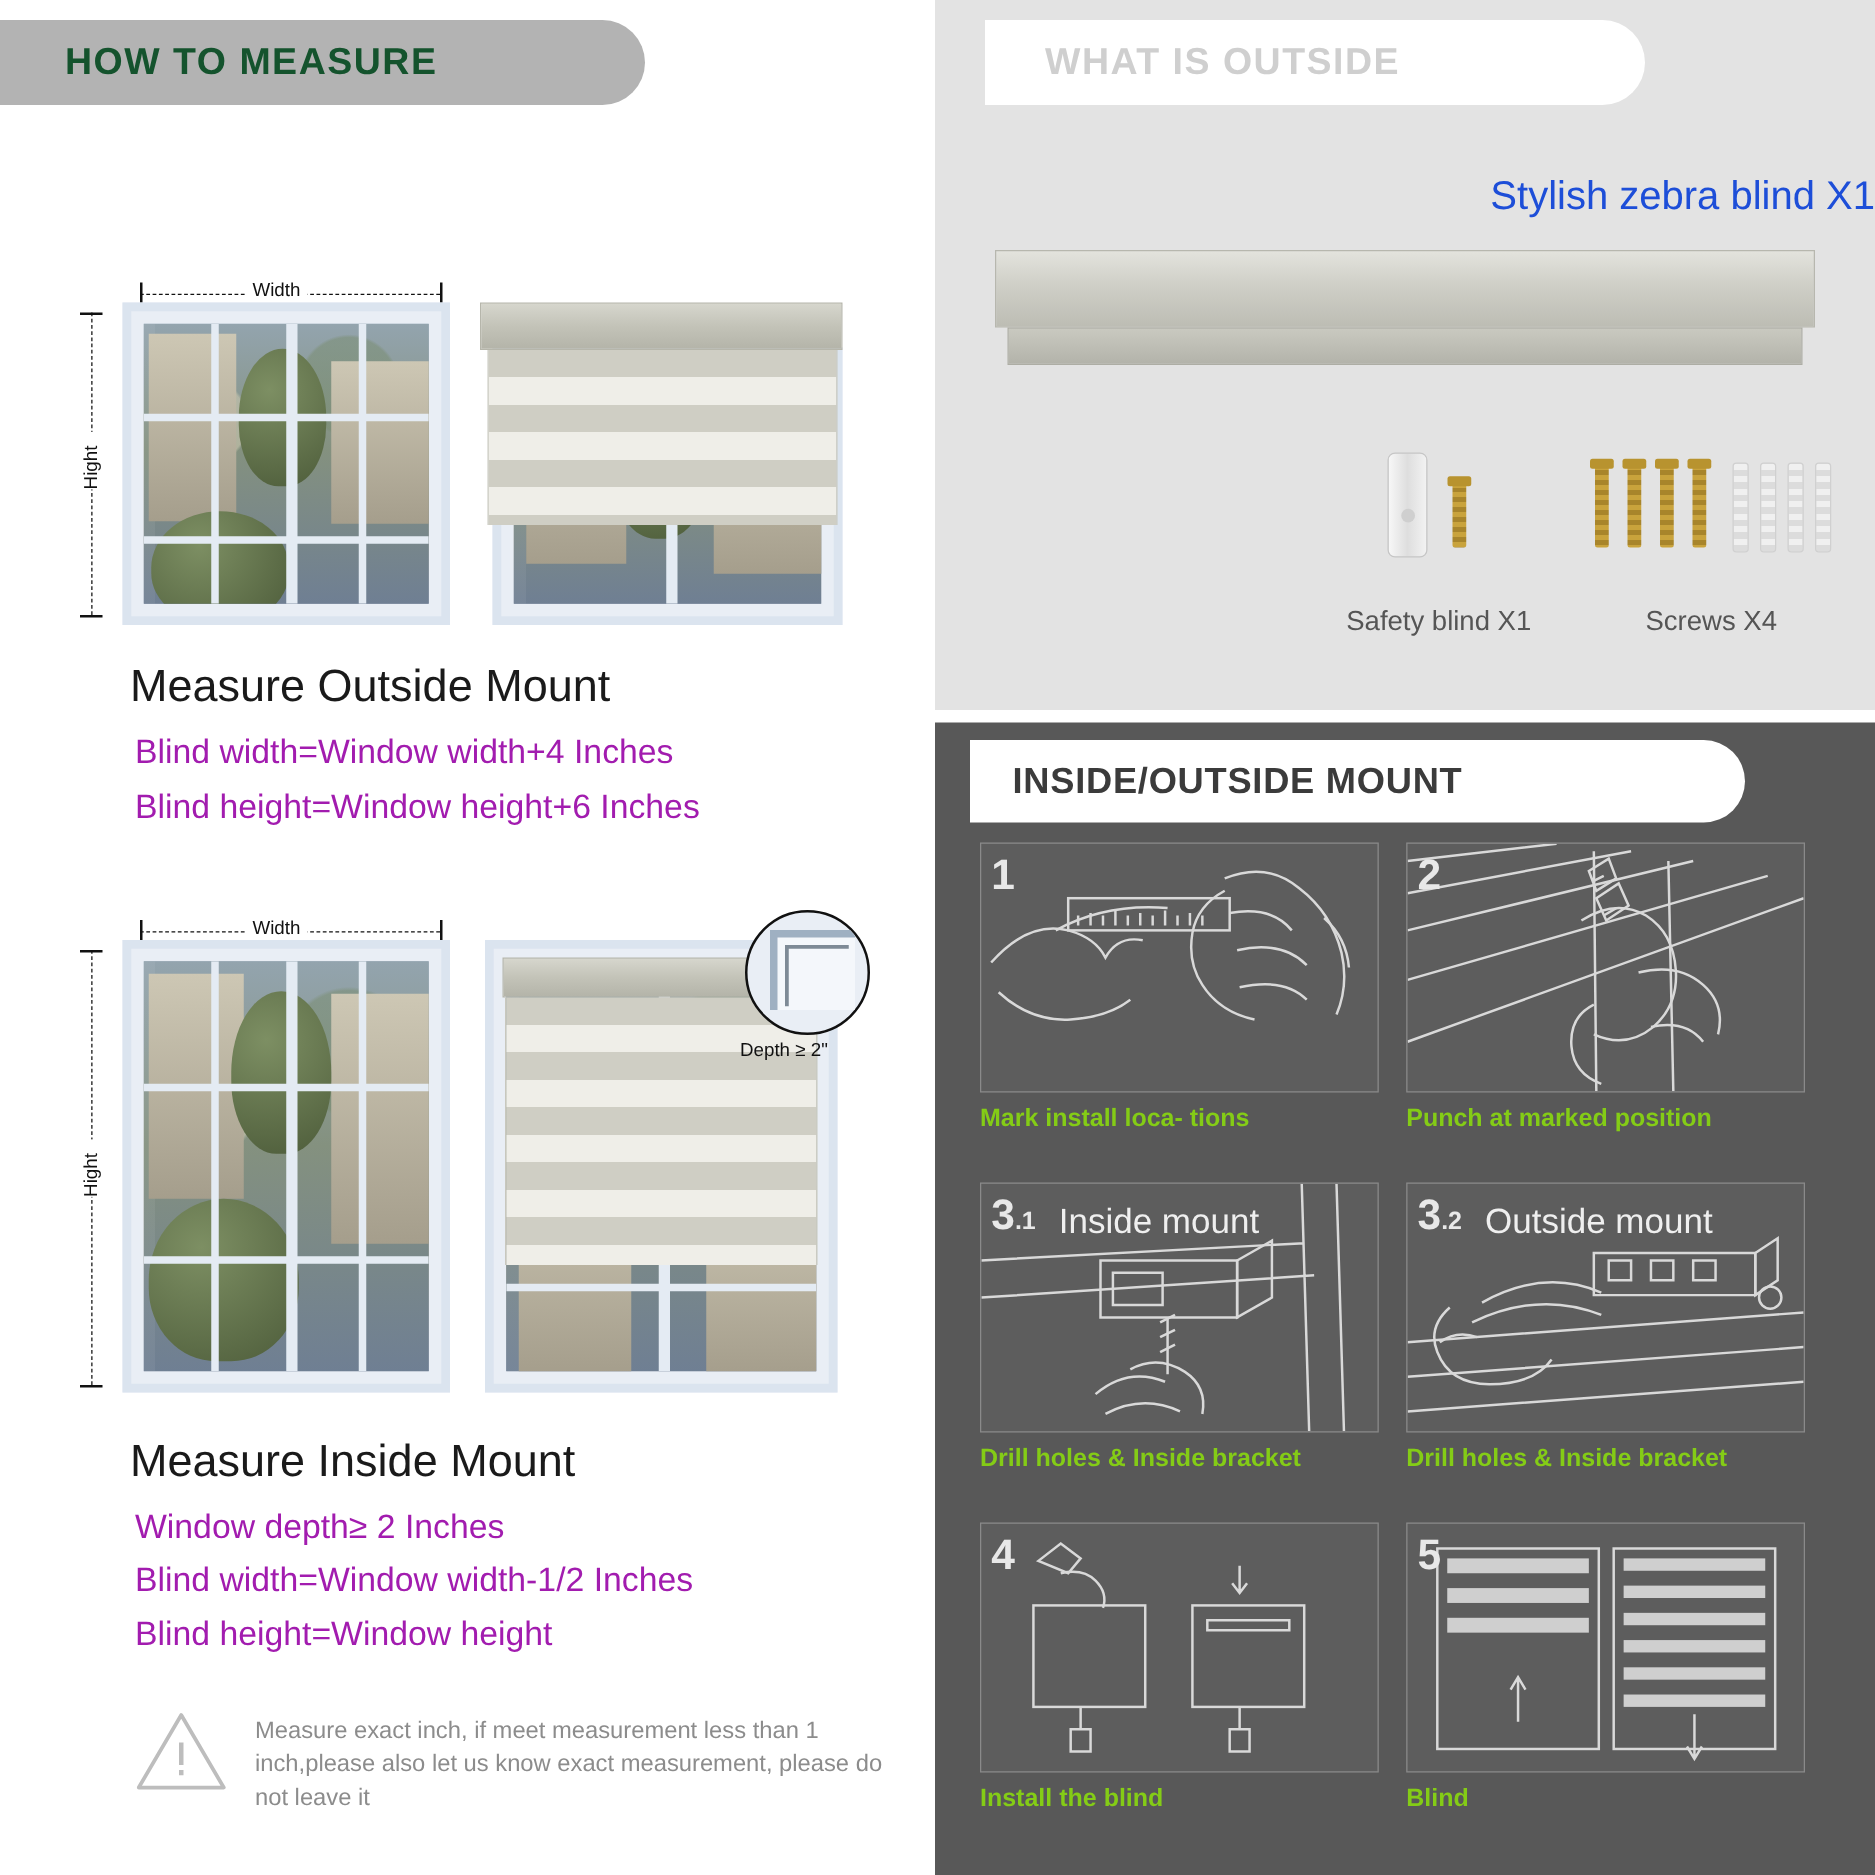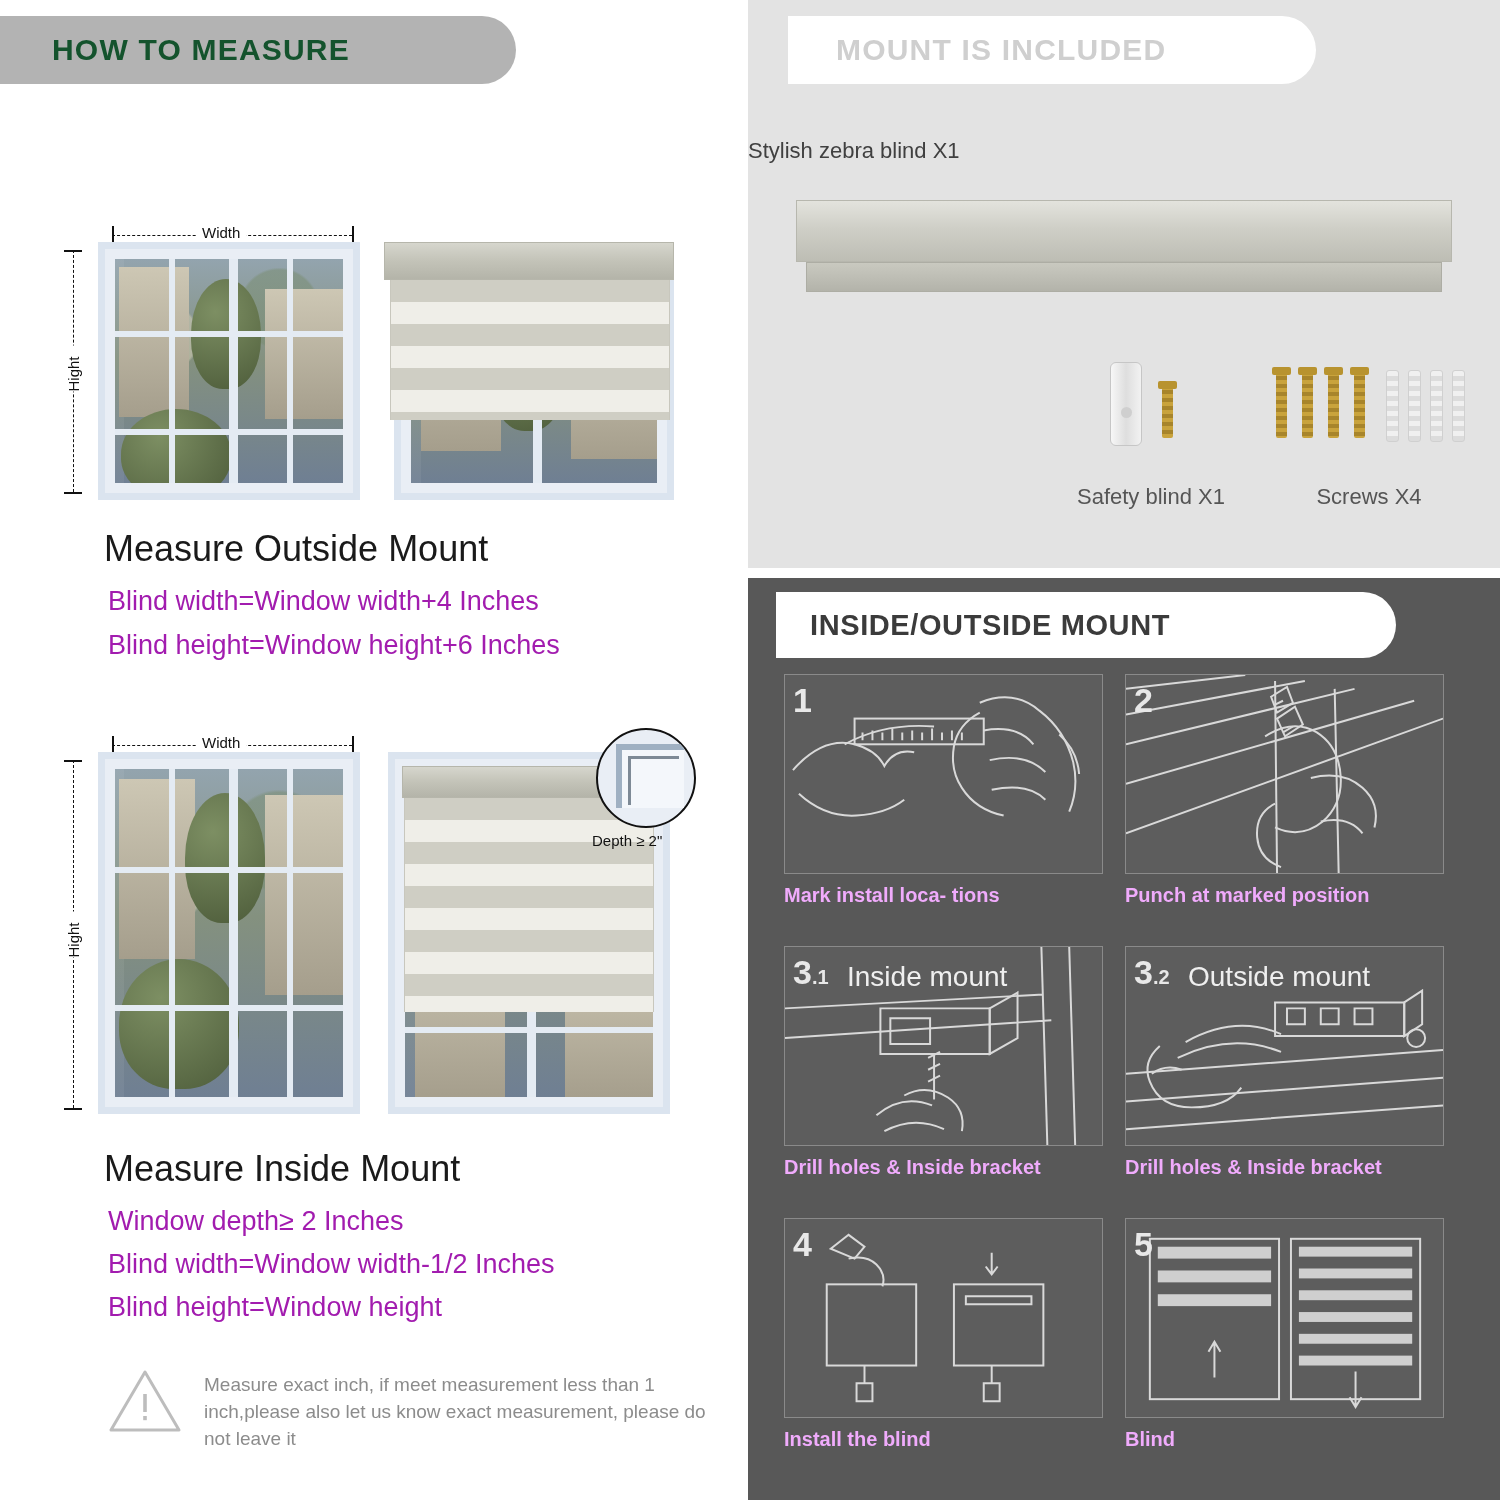--- a/index.html
+++ b/index.html
@@ -235,23 +235,23 @@
   .banner-right .txt {
     color: #cfcfcf;
     font-size: 30px;
     font-weight: bold;
     letter-spacing: 1.2px;
     margin-left: 48px;
   }
   .incl-title {
     position: absolute;
     left: 0; right: 0; top: 138px;
-    text-align: left;
-    font-size: 22px;
-    color: #404040;
+    text-align: right;
+    font-size: 32px;
+    color: #1d4ed8;
   }
   .blind-product {
     position: absolute;
     left: 48px; top: 200px;
     width: 656px; height: 108px;
   }
   .blind-product .top {
     position: absolute;
     left: 0; top: 0; right: 0; height: 62px;
     background: linear-gradient(180deg,#e3e3dd 0%, #cfcfc7 45%, #bdbdb4 100%);
@@ -394,21 +394,21 @@
     left: 62px; top: 14px;
     font-size: 28px;
     color: #efefef;
     z-index: 3;
   }
   .step-caption {
     position: absolute;
     left: 0; top: 210px;
     width: 330px;
     font-size: 20px;
-    color: #f0abfc;
+    color: #84cc16;
     font-weight: bold;
   }
   .line-art { position: absolute; inset: 0; }
   .line-art svg { display: block; width: 100%; height: 100%; }
 </style>
 </head>
 <body>
 
 <div class="page">
 
@@ -525,21 +525,21 @@
           <rect x="35.2" y="26" width="3.6" height="18" fill="#bdbdbd"></rect>
           <rect x="35.2" y="48" width="3.6" height="4.2" fill="#bdbdbd"></rect>
         </svg>
       </div>
       <div class="warn-text">Measure exact inch, if meet measurement less than 1 inch,please also let us know exact measurement, please do not leave it</div>
     </div>
   </div>
 
   <div class="right-top">
     <div class="banner-right">
-      <span class="txt">MOUNT IS INCLUDED</span>
+      <span class="txt">WHAT IS OUTSIDE</span>
     </div>
 
     <div class="incl-title">Stylish zebra blind X1</div>
 
     <div class="blind-product">
       <div class="top"></div>
       <div class="bottom"></div>
     </div>
 
     <div class="parts-row">

